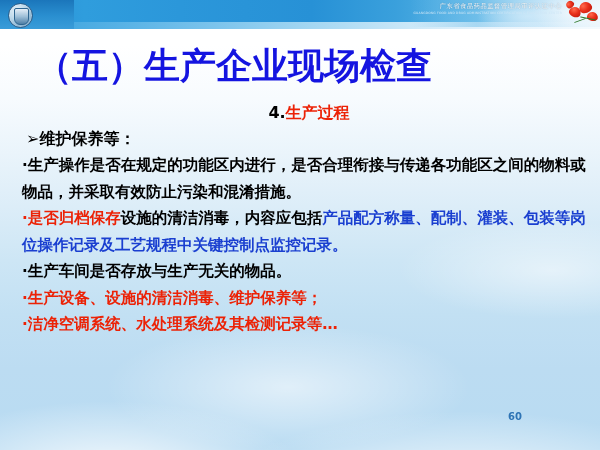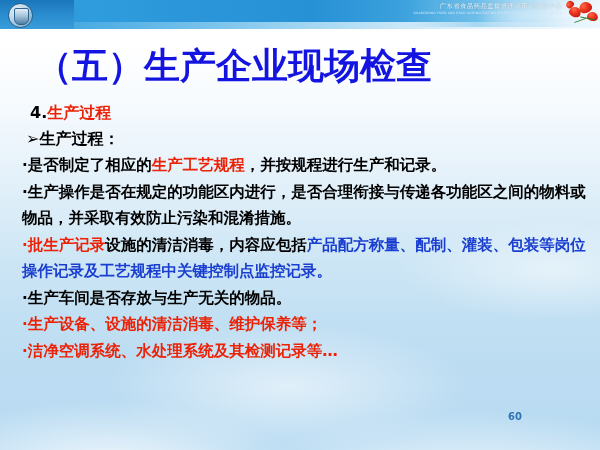--- a/index.html
+++ b/index.html
@@ -169,20 +169,21 @@
     font-size: 15.5px;
     line-height: 26px;
     color: #000000;
     white-space: normal;
   }
 
   .l-sub {           
     font-size: 16px;
     line-height: 27px;
     padding-left: 8px;
+    text-align: center;
   }
   .l-arrow {         
     font-size: 16px;
     line-height: 26px;
     padding-left: 4px;
   }
   .l-body {
     font-size: 15.5px;
     line-height: 26.5px;
     padding-left: 0px;
@@ -232,27 +233,26 @@
 
   <div id="title">（五）生产企业现场检查</div>
 
   <div id="content">
 
     <div class="line l-sub">
       <span class="black">4.</span><span class="red">生产过程</span>
     </div>
 
     <div class="line l-arrow">
-      <span class="black">➢</span><span class="black">生产过程：</span>
+      <span class="black">➢</span><span class="black">维护保养等：</span>
     </div>
 
     <div id="bullet-list">
-        <div class="line l-body"><span class="bullet black">·</span><span class="black">是否制定了相应的</span><span class="red">生产工艺规程</span><span class="black">，并按规程进行生产和记录。</span></div>
         <div class="line l-body"><span class="bullet black">·</span><span class="black">生产操作是否在规定的功能区内进行，是否合理衔接与传递各功能区之间的物料或物品，并采取有效防止污染和混淆措施。</span></div>
-        <div class="line l-body"><span class="bullet red">·</span><span class="red">批生产记录</span><span class="black">设施的清洁消毒，内容应包括</span><span class="blue">产品配方称量、配制、灌装、包装等岗位操作记录及工艺规程中关键控制点监控记录。</span></div>
+        <div class="line l-body"><span class="bullet red">·</span><span class="red">是否归档保存</span><span class="black">设施的清洁消毒，内容应包括</span><span class="blue">产品配方称量、配制、灌装、包装等岗位操作记录及工艺规程中关键控制点监控记录。</span></div>
         <div class="line l-body"><span class="bullet black">·</span><span class="black">生产车间是否存放与生产无关的物品。</span></div>
         <div class="line l-body"><span class="bullet red">·</span><span class="red">生产设备、设施的清洁消毒、维护保养等；</span></div>
         <div class="line l-body"><span class="bullet red">·</span><span class="red">洁净空调系统、水处理系统及其检测记录等…</span></div>
       </div>
   </div>
 
   <div id="pagenum">60</div>
 
 </div>
 

